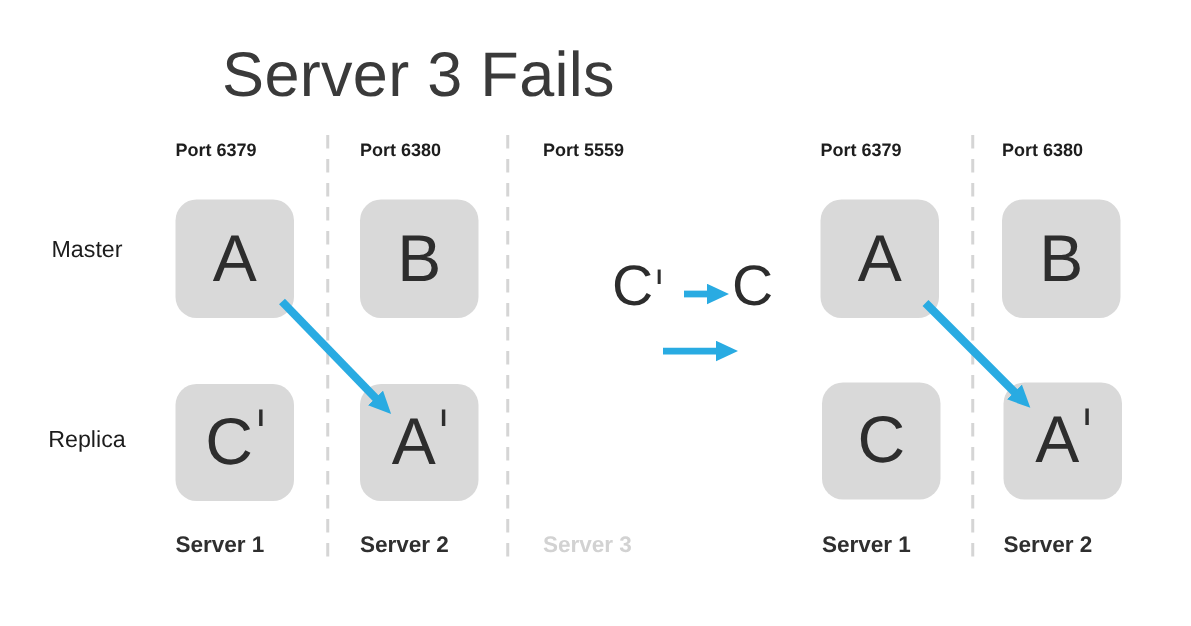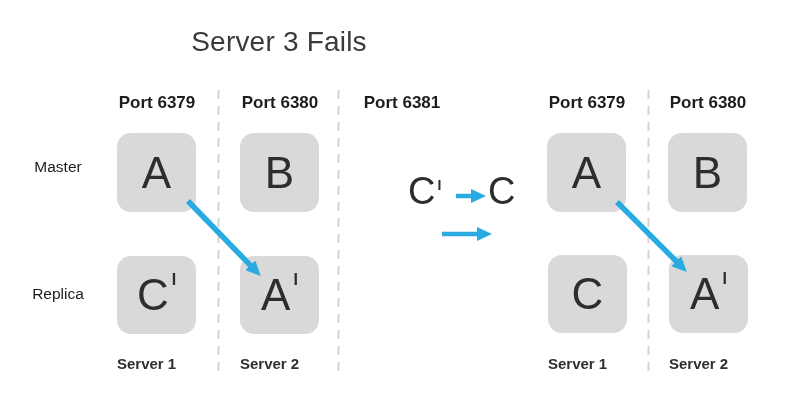--- a/index.html
+++ b/index.html
@@ -2,25 +2,25 @@
 <html style="--arrow-blue: #29abe2; --box-gray: #d9d9d9; --dash-gray: #d5d5d5; --text-dark: #2d2d2d; --label-dark: #1d1d1d; --muted-gray: #d2d2d2;"><head>
 <meta charset="utf-8">
 <style>
   html,body { margin:0; padding:0; background:#fff; }
   .canvas {
     position:relative; width:794px; height:417px; background:#ffffff;
     font-family:"Liberation Sans", sans-serif; overflow:hidden;
   }
   .title {
     position:absolute; left:117px; top:26px; width:324px; text-align:center;
-    font-size:28px; color:#3a3a3a; letter-spacing:0.2px; white-space:nowrap;
+    font-size:42px; color:#3a3a3a; letter-spacing:0.2px; white-space:nowrap;
   }
   .plabel {
-    position:absolute; top:93px; width:80px; text-align:center;
-    font-size:17px; font-weight:700; color:var(--label-dark,#1d1d1d); white-space:nowrap;
+    position:absolute; top:93px; width:80px; text-align:left;
+    font-size:12px; font-weight:700; color:var(--label-dark,#1d1d1d); white-space:nowrap;
   }
   .slabel {
     position:absolute; top:355px; width:80px; text-align:left;
     font-size:15px; font-weight:700; color:#2f2f2f; white-space:nowrap;
   }
   .slabel.muted { color:var(--muted-gray,#d2d2d2); }
   .rlabel {
     position:absolute; left:16px; width:84px; text-align:center;
     font-size:15.5px; color:#1c1c1c; white-space:nowrap;
   }
@@ -47,21 +47,21 @@
 
 <div class="canvas">
 
   <div class="title">Server 3 Fails</div>
 
   <div class="rlabel" style="top:158px">Master</div>
   <div class="rlabel" style="top:285px">Replica</div>
 
   <div class="plabel" style="left:117px">Port 6379</div>
   <div class="plabel" style="left:240px">Port 6380</div>
-  <div class="plabel" style="left:362px">Port 6381</div>
+  <div class="plabel" style="left:362px">Port 5559</div>
 
   <div class="plabel" style="left:547px">Port 6379</div>
   <div class="plabel" style="left:668px">Port 6380</div>
 
   <div class="node" style="left:117px;top:133px">
     <span class="letter">A</span>
   </div>
   <div class="node" style="left:240px;top:133px">
     <span class="letter">B</span>
   </div>
@@ -83,20 +83,21 @@
   <div class="node" style="left:548px;top:255px;height:78px">
     <span class="letter">C</span>
   </div>
   <div class="node" style="left:669px;top:255px;height:78px">
     <span class="letter">A</span>
       <span class="prime">I</span>
   </div>
 
   <div class="slabel" style="left:117px">Server 1</div>
   <div class="slabel" style="left:240px">Server 2</div>
+  <div class="slabel muted" style="left:362px">Server 3</div>
 
   <div class="slabel" style="left:548px">Server 1</div>
   <div class="slabel" style="left:669px">Server 2</div>
 
   <span class="tletter" style="left:408px">
     <span>C</span><span class="prime">I</span>
   </span>
   <span class="tletter" style="left:488px">C</span>
 
   <svg class="overlay" width="794" height="417" viewBox="0 0 794 417">

